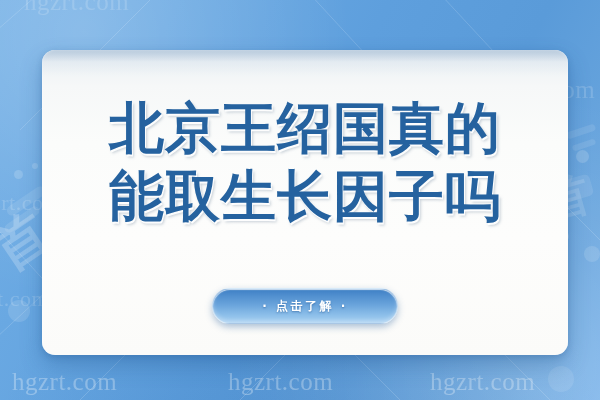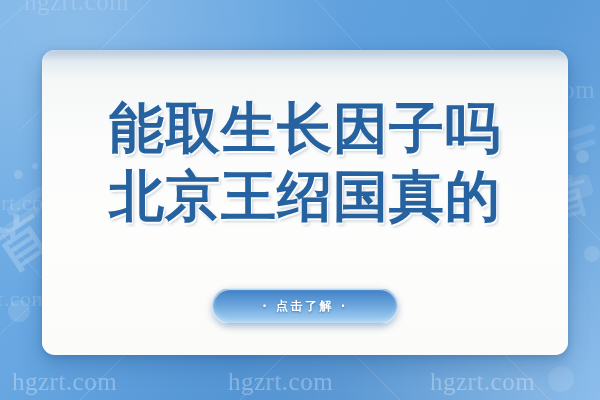--- a/index.html
+++ b/index.html
@@ -202,22 +202,22 @@
     <div class="wm" style="left:228px; top:368px;">hgzrt.com</div>
     <div class="wm" style="left:430px; top:368px;">hgzrt.com</div>
     <div class="wm-cjk" style="left:-6px; top:206px; transform:rotate(-34deg);">首</div>
     <div class="wm-cjk" style="left:544px; top:168px; transform:rotate(-16deg); font-size:46px; color:rgba(255,255,255,0.15);">首</div>
   </div>
 
   <div class="card">
     <div class="card-inner-top"></div>
 
     <div class="headline">
+      <span class="headline-line">北京王绍国真的</span>
       <span class="headline-line">能取生长因子吗</span>
-      <span class="headline-line">北京王绍国真的</span>
     </div>
 
     <div class="cta-wrap">
       <div class="cta-button">
         <span class="cta-label">· 点击了解 ·</span>
       </div>
     </div>
   </div>
 
 </div>

